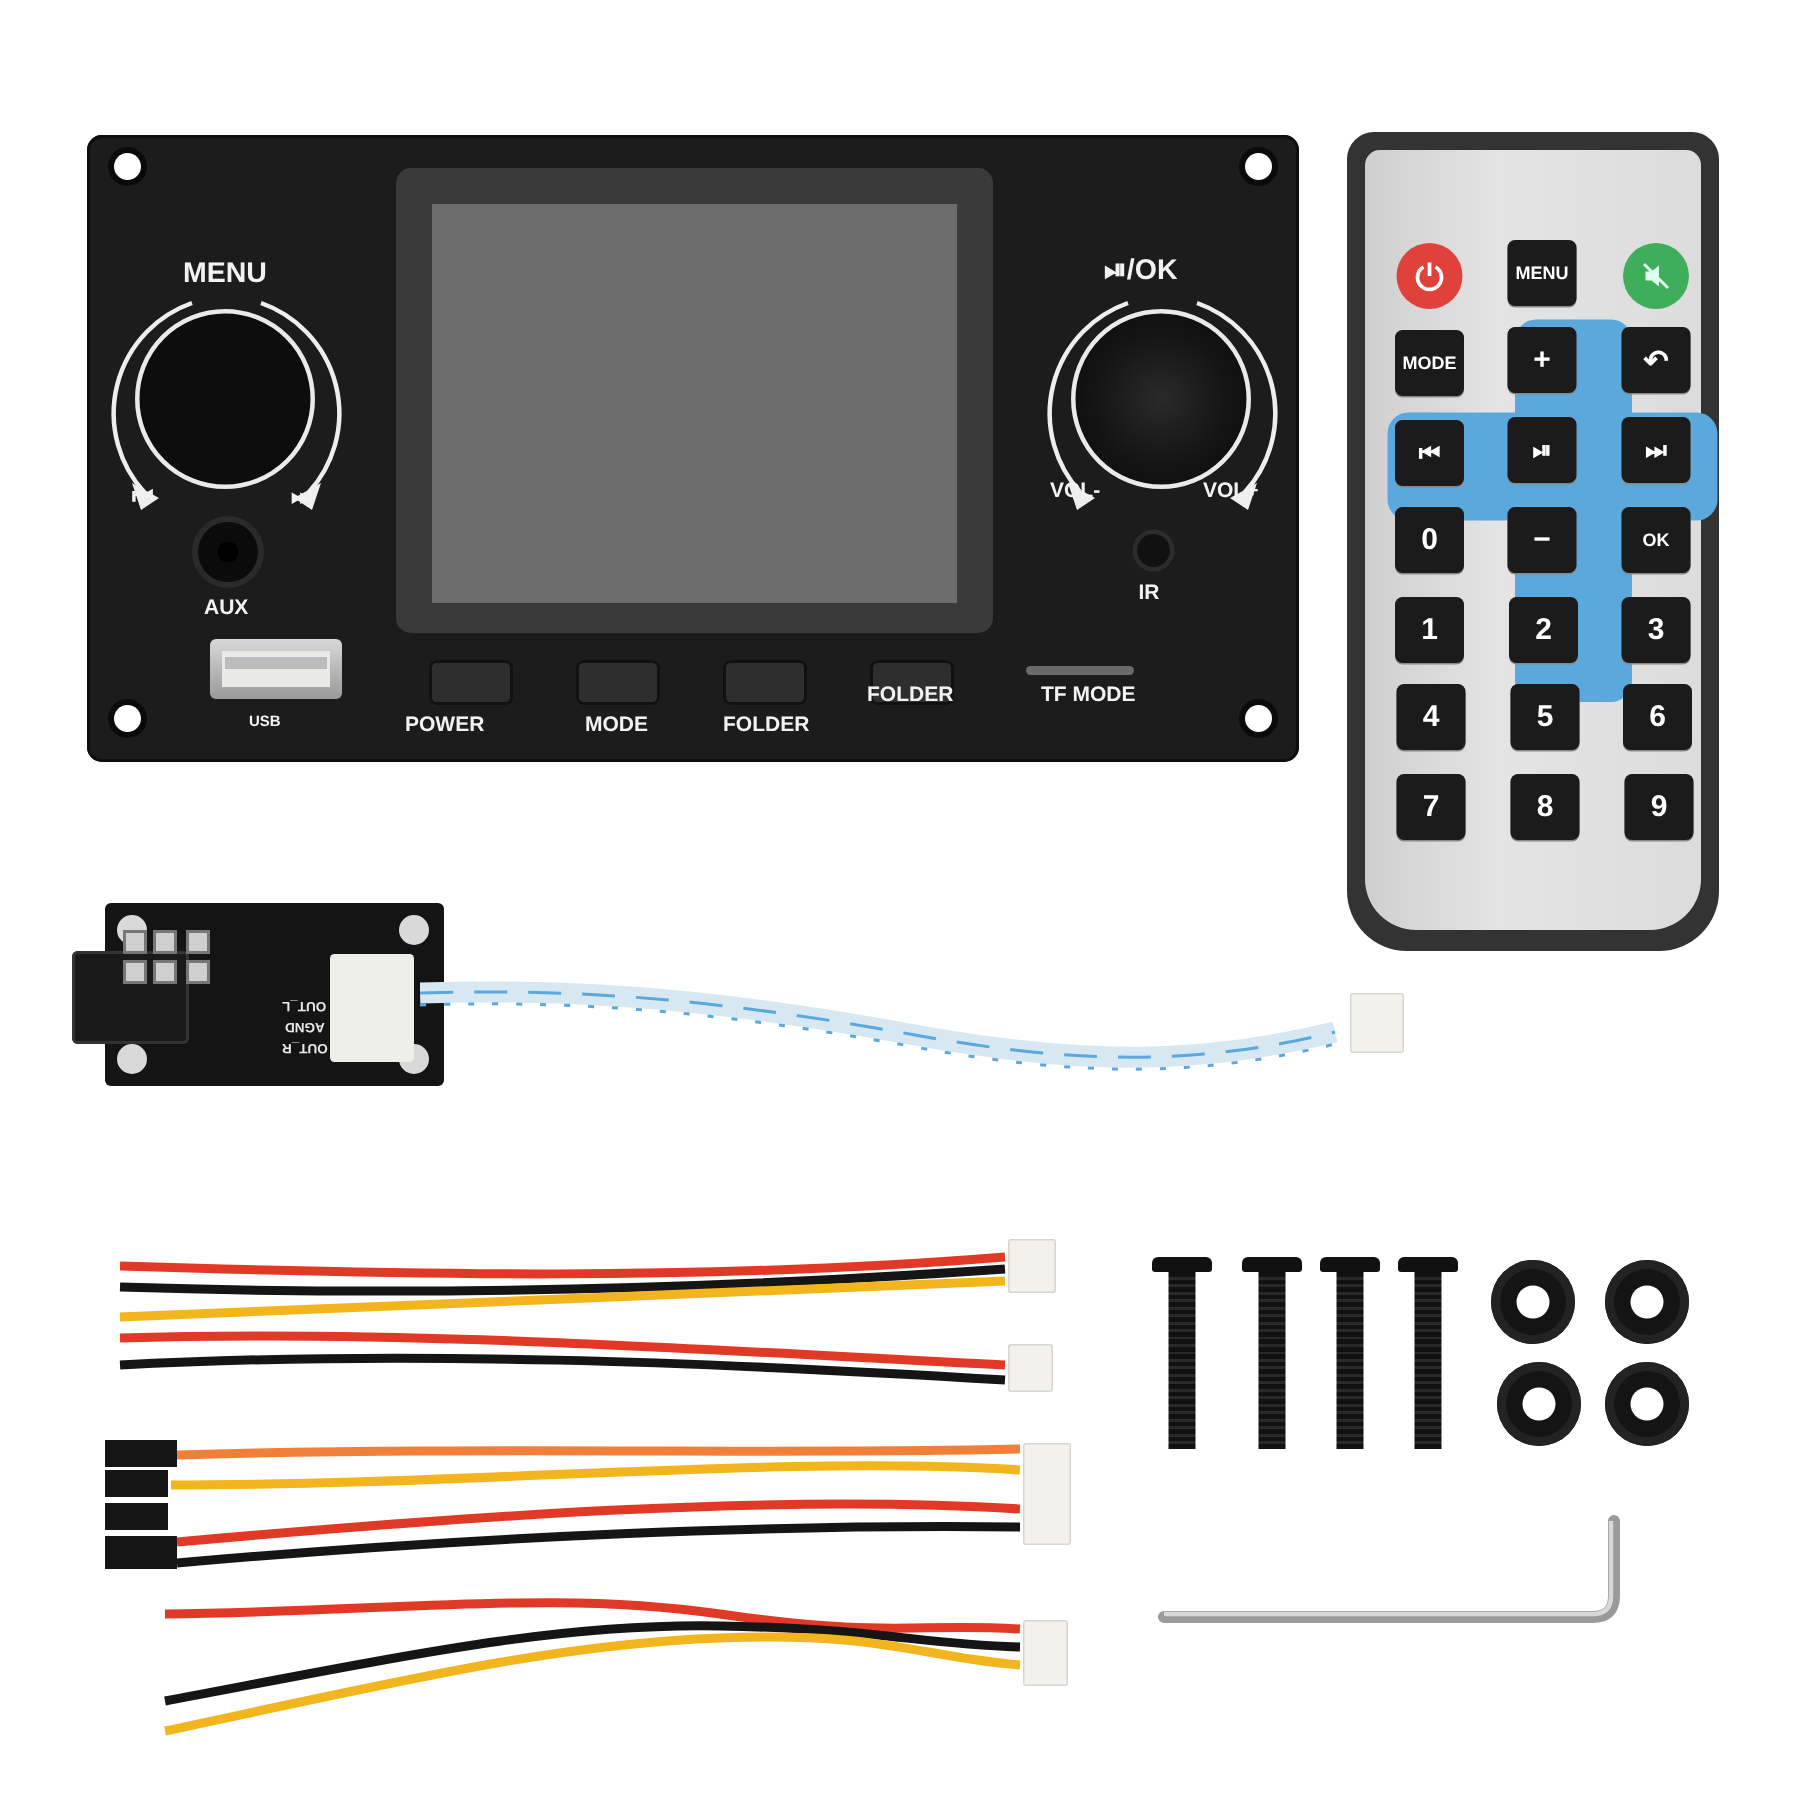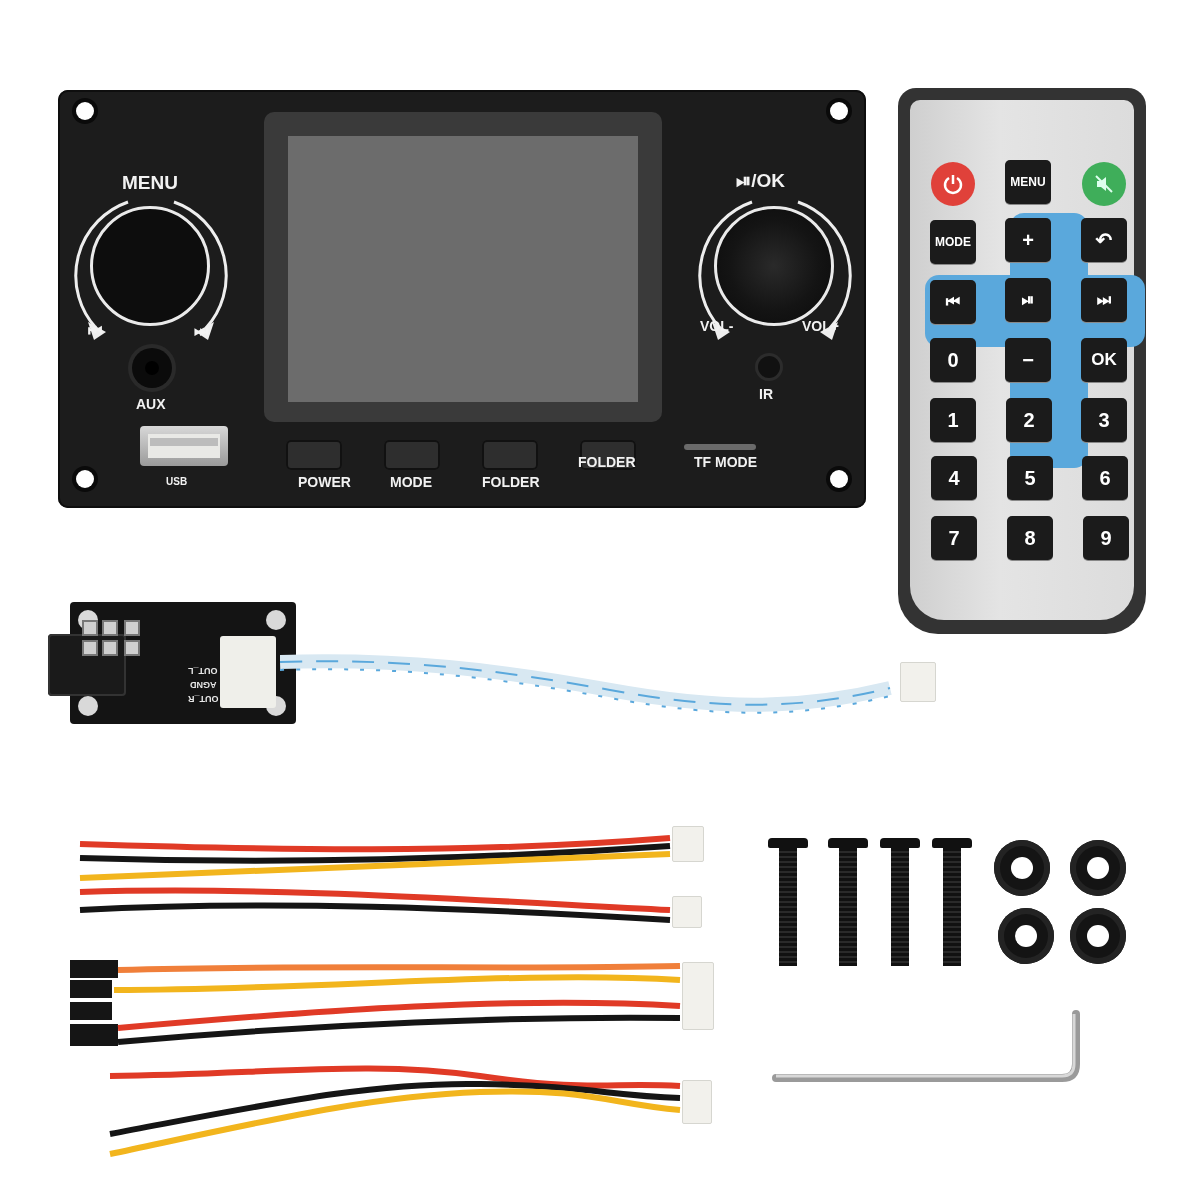--- a/index.html
+++ b/index.html
@@ -73,21 +73,21 @@
     <div class="abs inner"></div>
     <div class="abs tongue"></div>
   </div>
   <div class="abs lbl" style="left:108px;top:386px;font-size:10px">USB</div>
 
   <div class="abs screen-bezel">
     <div class="abs screen"></div>
   </div>
 
   <div class="abs pbtn" style="left:228px;top:350px"></div>
-  <div class="abs lbl" style="left:240px;top:384px;font-size:14px">POWER</div>
+  <div class="abs lbl" style="left:212px;top:384px;font-size:14px">POWER</div>
   <div class="abs pbtn" style="left:326px;top:350px"></div>
   <div class="abs lbl" style="left:332px;top:384px;font-size:14px">MODE</div>
   <div class="abs pbtn" style="left:424px;top:350px"></div>
   <div class="abs lbl" style="left:424px;top:384px;font-size:14px">FOLDER</div>
   <div class="abs pbtn" style="left:522px;top:350px"></div>
   <div class="abs lbl" style="left:520px;top:364px;font-size:14px">FOLDER</div>
 
   <div class="abs tf-slot" style="left:626px;top:354px"></div>
   <div class="abs lbl" style="left:636px;top:364px;font-size:14px">TF MODE</div>
 
@@ -129,21 +129,21 @@
     <div class="abs rkey small" style="left:20px;top:120px">MODE</div>
     <div class="abs rkey" style="left:95px;top:118px">+</div>
     <div class="abs rkey" style="left:171px;top:118px">↶</div>
 
     <div class="abs rkey" style="left:20px;top:180px;font-size:16px">⏮</div>
     <div class="abs rkey" style="left:95px;top:178px;font-size:16px">⏯</div>
     <div class="abs rkey" style="left:171px;top:178px;font-size:16px">⏭</div>
 
     <div class="abs rkey" style="left:20px;top:238px">0</div>
     <div class="abs rkey" style="left:95px;top:238px">−</div>
-    <div class="abs rkey small" style="left:171px;top:238px;font-size:17px">OK</div>
+    <div class="abs rkey small" style="left:171px;top:238px;font-size:12px">OK</div>
 
     <div class="abs rkey" style="left:20px;top:298px">1</div>
     <div class="abs rkey" style="left:96px;top:298px">2</div>
     <div class="abs rkey" style="left:171px;top:298px">3</div>
 
     <div class="abs rkey" style="left:21px;top:356px">4</div>
     <div class="abs rkey" style="left:97px;top:356px">5</div>
     <div class="abs rkey" style="left:172px;top:356px">6</div>
 
     <div class="abs rkey" style="left:21px;top:416px">7</div>

